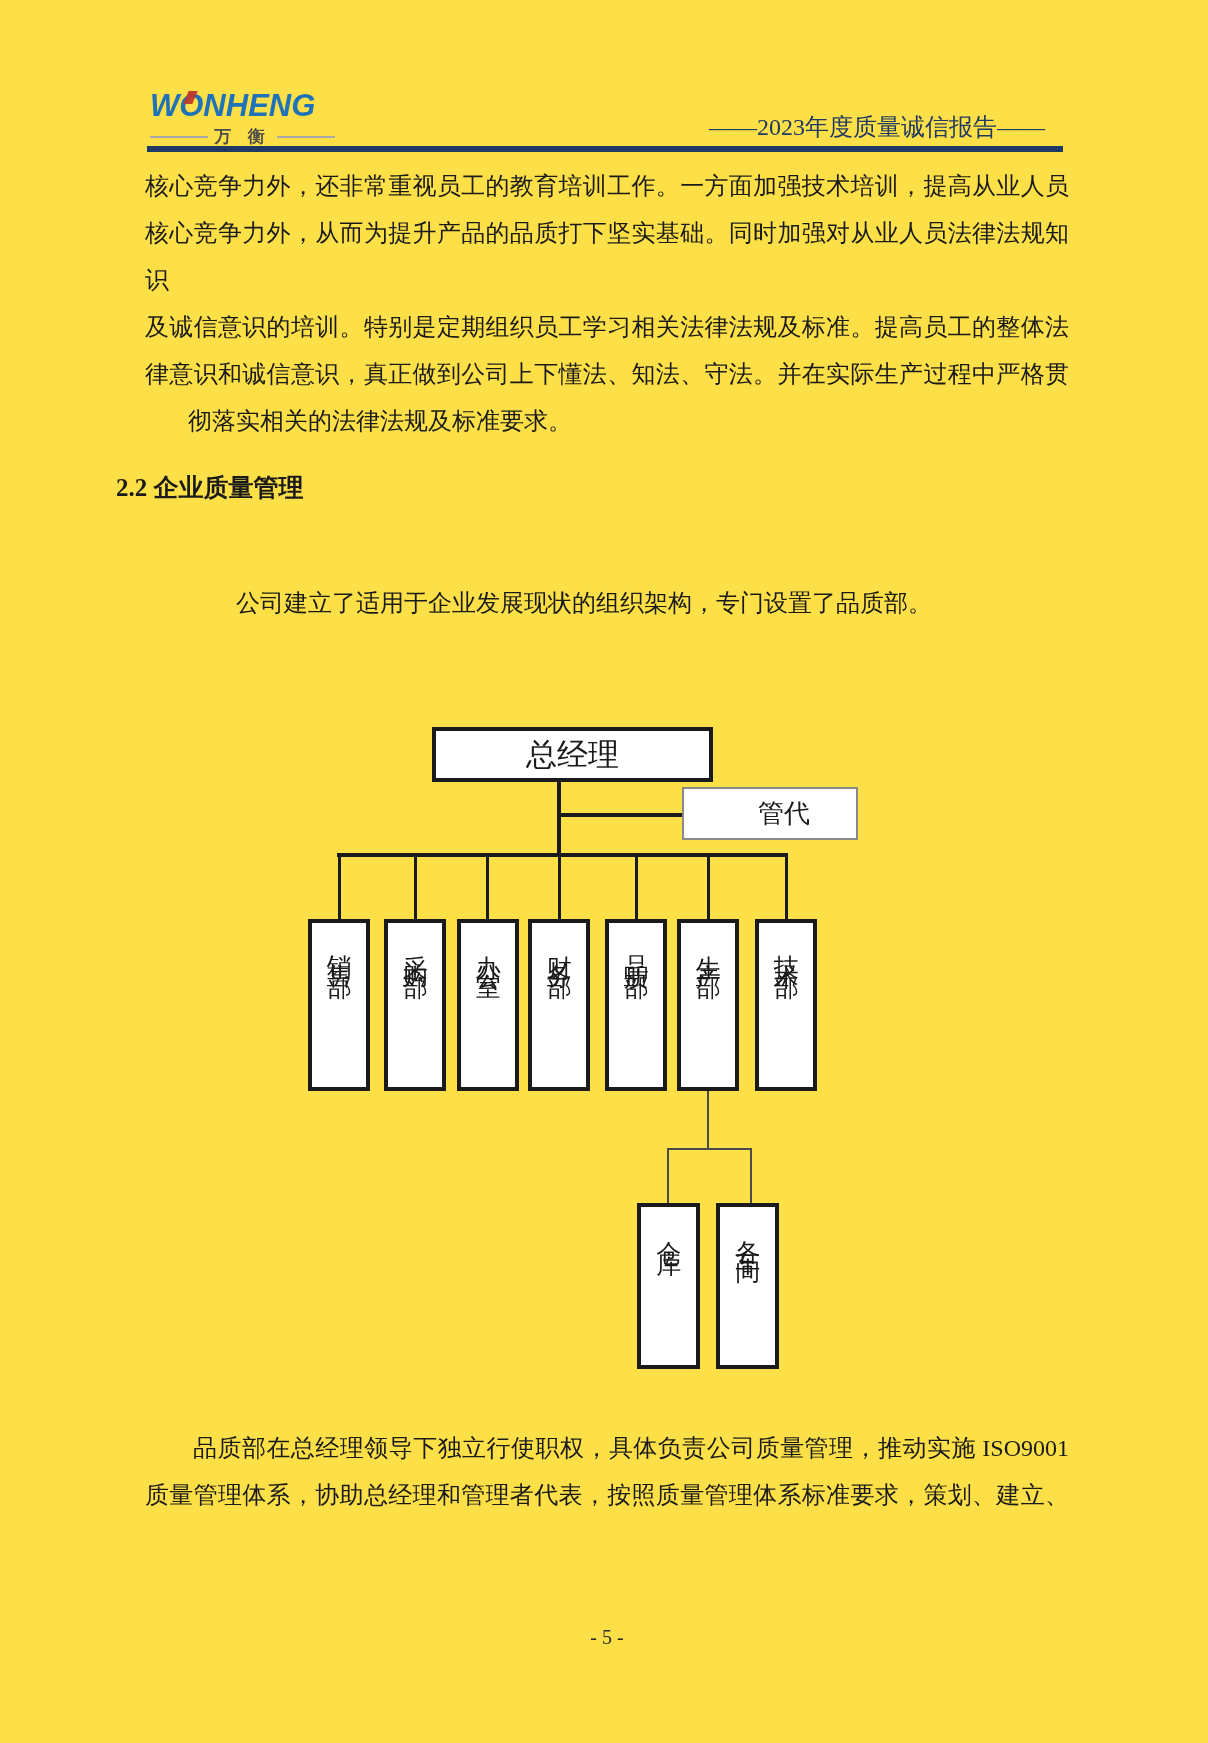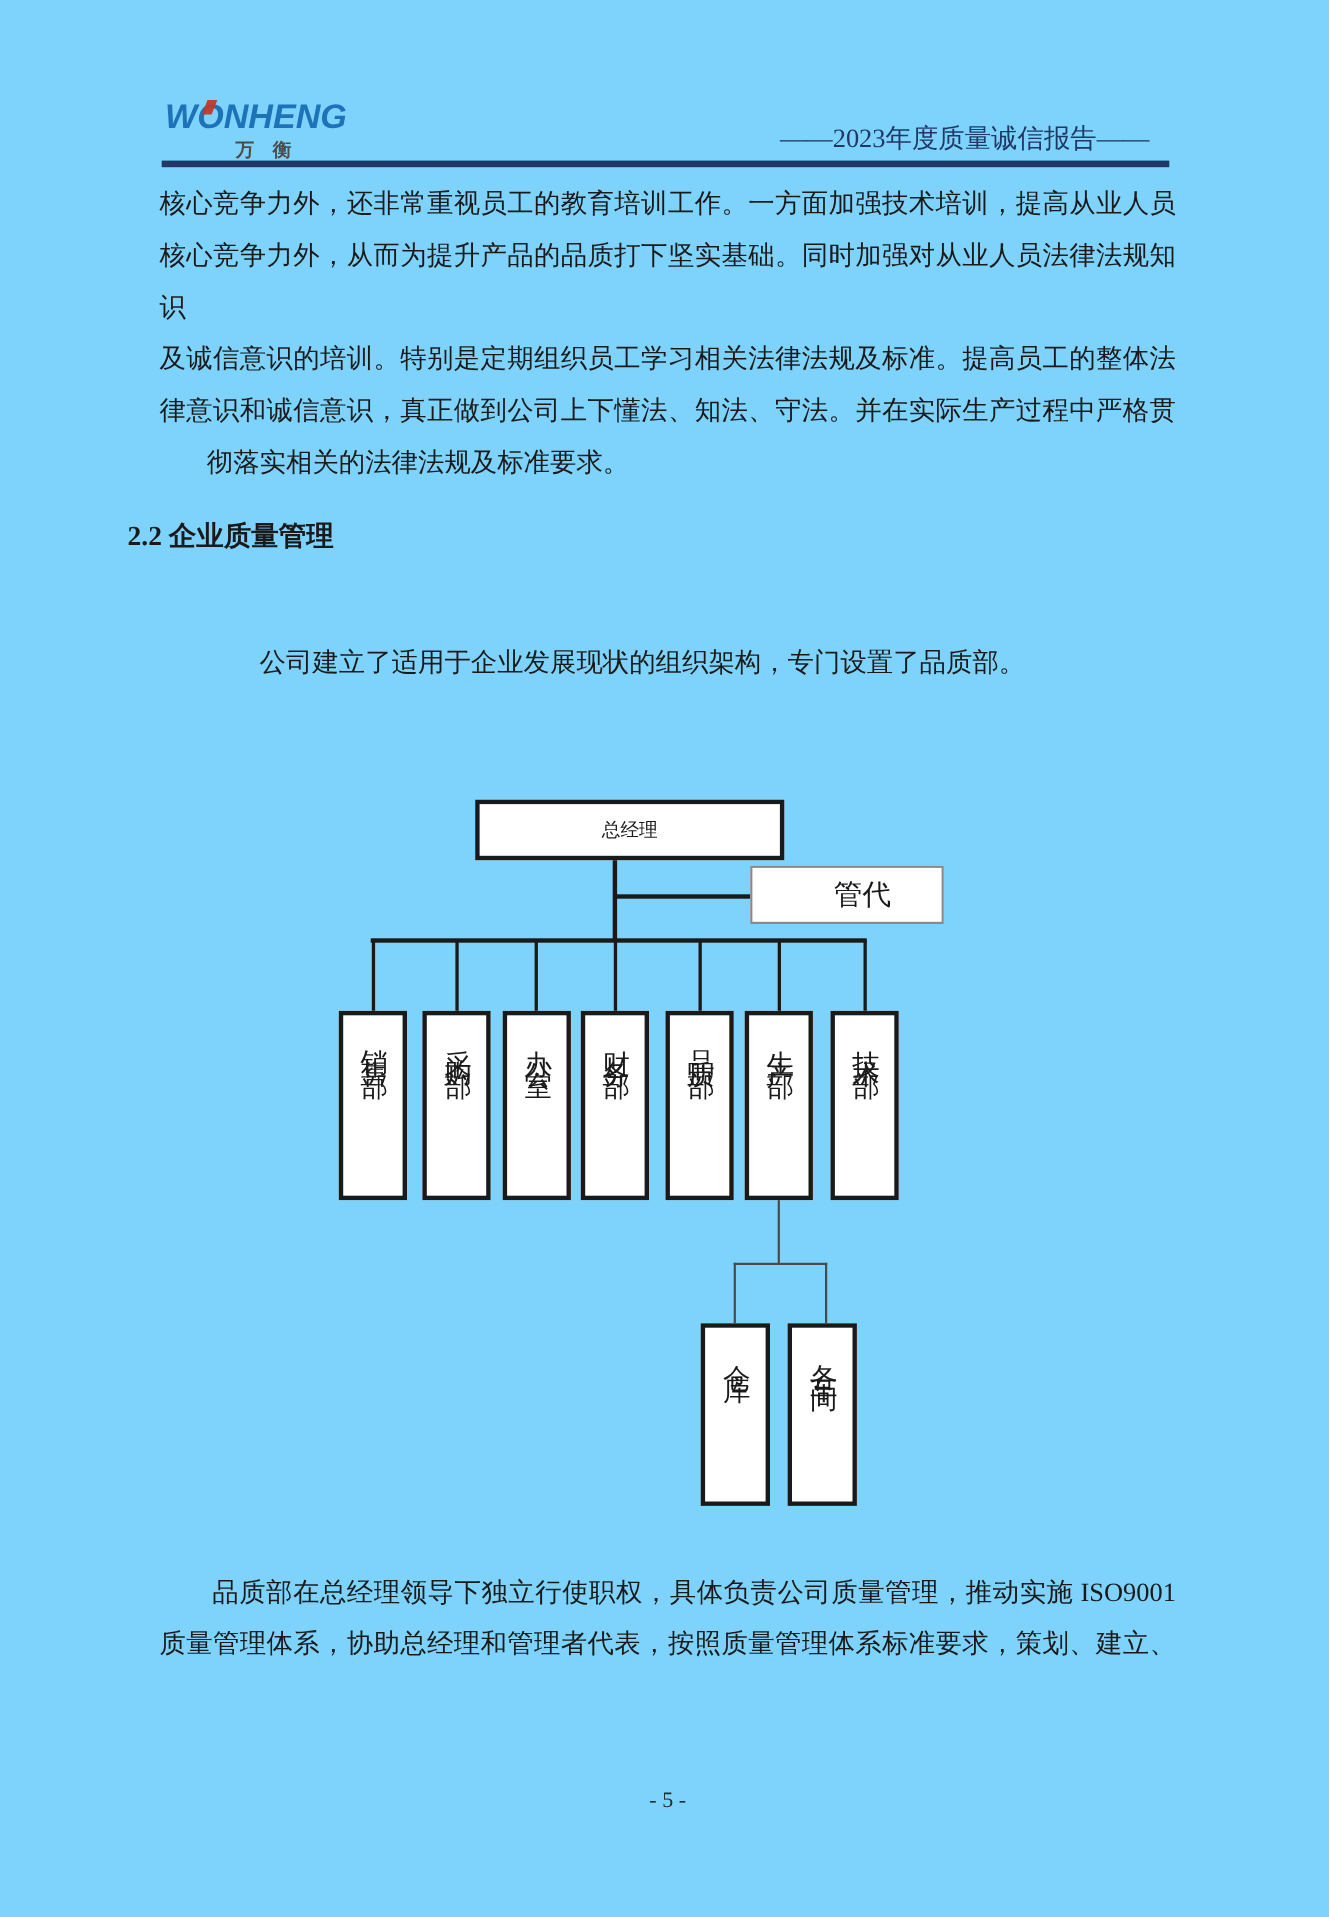--- a/index.html
+++ b/index.html
@@ -1,37 +1,37 @@
 <!DOCTYPE html>
 <html lang="zh" style="--navy: #1f3864; --blue: #1d72b8; --red: #c03a2b; --ink: #1a1a1a; --graybox: #8a8a8a;"><head>
 <meta charset="utf-8">
 <style>
   :root{
     --navy:#1f3864; --blue:#1d72b8; --red:#c03a2b;
     --ink:#1a1a1a; --graybox:#8a8a8a; --thin:#4a4a4a;
   }
   html,body{margin:0;padding:0;background:#e8e8e8;}
   .page{
-    position:relative; width:1208px; height:1743px; background:#7dd3fc;
+    position:relative; width:1208px; height:1743px; background:#fde047;
     font-family:"Liberation Serif", serif; color:var(--ink);
     margin:0 auto; overflow:hidden;
   }
   
   .logo{position:absolute; left:150px; top:90px; width:178px;}
   .logo-word{
     position:relative; font-family:"Liberation Sans", sans-serif;
     font-weight:bold; font-style:italic; font-size:31px; letter-spacing:0px;
     color:var(--blue); line-height:32px; white-space:nowrap;
   }
   .logo-accent{
     position:absolute; left:36px; top:1px; width:9px; height:13px;
     background:var(--red); transform:skewX(-22deg); opacity:.95;
   }
   .logo-sub{
-    display:flex; align-items:center; margin-top:3px; width:185px;flex-direction:column;
+    display:flex; align-items:center; margin-top:3px; width:185px;
   }
   .logo-dash{flex:1; height:2px; background:#a9a9a9;}
   .logo-sub-text{
     font-family:"Liberation Sans", sans-serif; font-weight:bold;
     font-size:17px; color:#4b4b4b; letter-spacing:6px; padding:0 6px; white-space:nowrap;
   }
   .header-title{
     position:absolute; top:112px; right:163px; color:var(--navy);
     font-size:24px; line-height:30px; white-space:nowrap;
   }
@@ -51,21 +51,21 @@
   .h3{
     position:absolute; left:132px; width:930px; font-weight:bold;
     font-size:24px; line-height:47px;
   }
   
   .chart{position:absolute; left:0; top:0; width:1208px; height:1743px; pointer-events:none;}
   .cbox{
     position:absolute; box-sizing:border-box; background:#fff;
     border:4px solid var(--ink); display:flex; align-items:center; justify-content:center;
   }
-  .gm{left:432px; top:727px; width:281px; height:55px; font-size:17px;}
+  .gm{left:432px; top:727px; width:281px; height:55px; font-size:31px;}
   .deputy{left:682px; top:787px; width:176px; height:53px; font-size:26px; border:2px solid var(--graybox);padding-left:28px;}
   .dept{
     top:919px; width:62px; height:172px; align-items:flex-start; padding-top:12px;
   }
   .sub{top:1203px; width:63px; height:166px; align-items:flex-start; padding-top:14px;}
   .vtext{
     writing-mode:vertical-rl; text-orientation:upright;
     font-size:25px; letter-spacing:9px; line-height:1.1;
   }
   .cline{position:absolute; background:var(--ink);}

